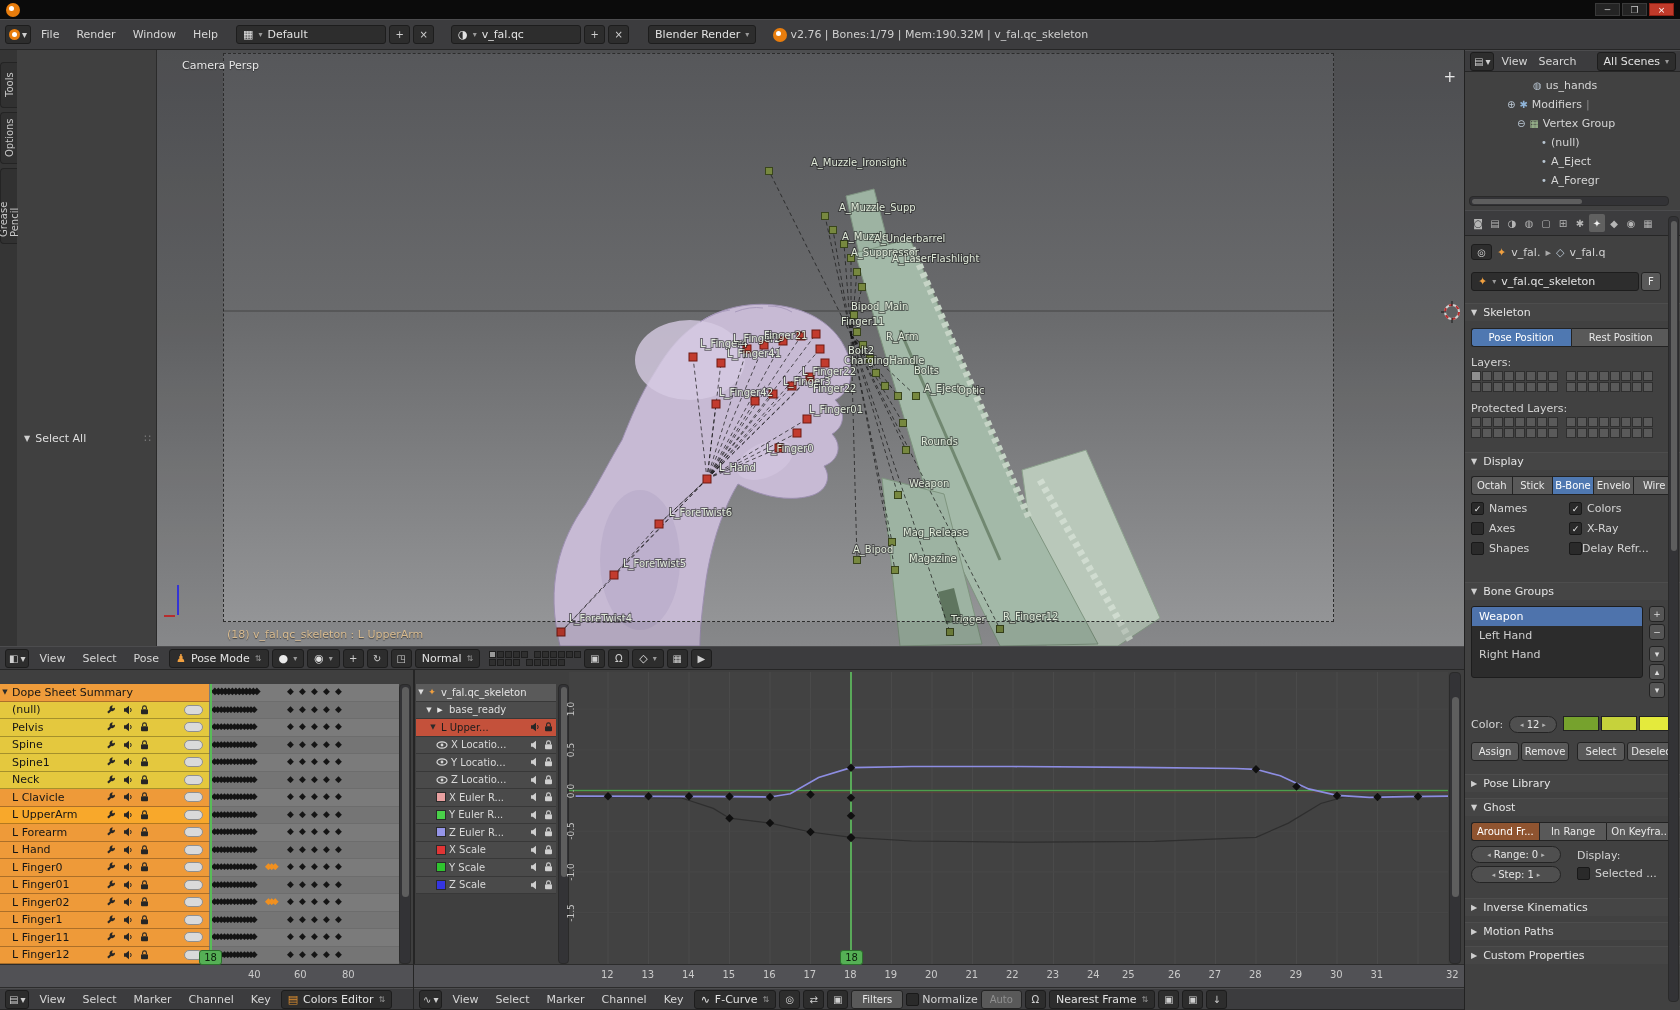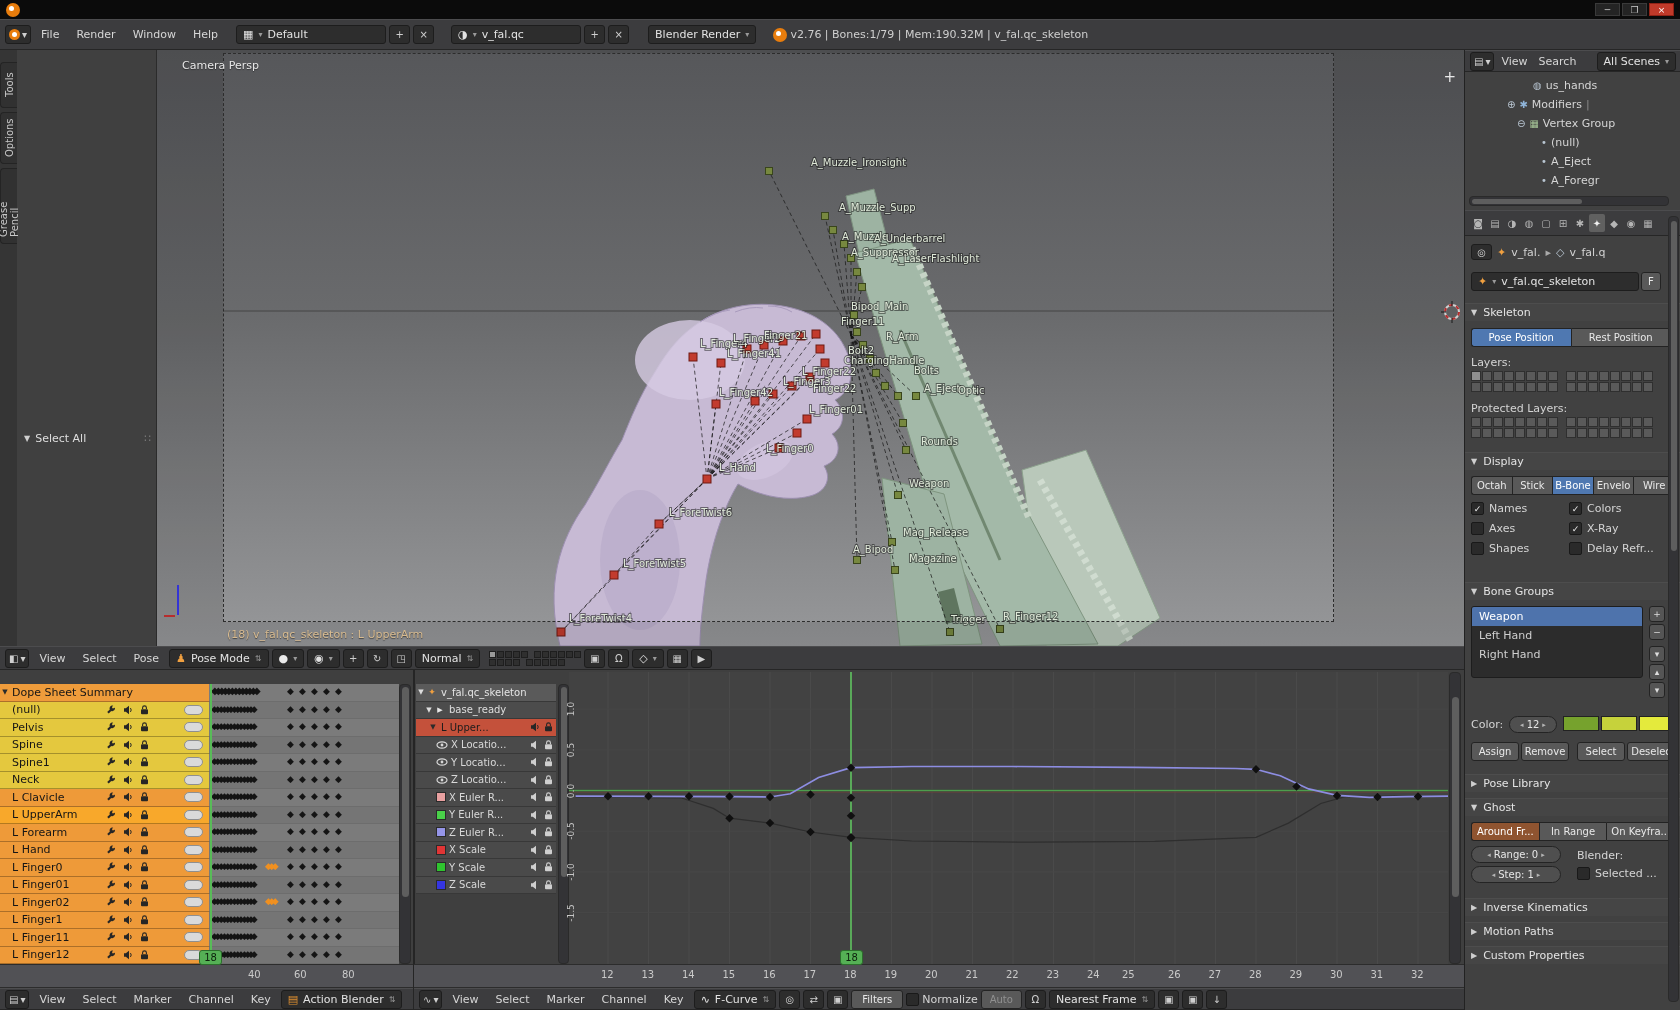--- a/index.html
+++ b/index.html
@@ -1064,35 +1064,35 @@
       <span class="rtick" style="left: 592px;">22</span>
       <span class="rtick" style="left: 632.5px;">23</span>
       <span class="rtick" style="left: 673px;">24</span>
       <span class="rtick" style="left: 708px;">25</span>
       <span class="rtick" style="left: 754px;">26</span>
       <span class="rtick" style="left: 794.5px;">27</span>
       <span class="rtick" style="left: 835px;">28</span>
       <span class="rtick" style="left: 875.5px;">29</span>
       <span class="rtick" style="left: 916px;">30</span>
       <span class="rtick" style="left: 956.5px;">31</span>
-      <span class="rtick" style="left: 997px;">32</span>
+      <span class="rtick" style="left: 1032px;">32</span>
     </div>
   <div class="fbadge" style="left:840px;top:950px">18</div>
   <div id="yticks"></div>
 
   <div class="hdr" style="position:absolute;left:0;top:988px;width:413px;height:22px">
     <span class="icobtn">▤<span class="arr">▾</span></span>
     <span class="menu">View</span>
     <span class="menu">Select</span>
     <span class="menu">Marker</span>
     <span class="menu">Channel</span>
     <span class="menu">Key</span>
     <span class="dd">
       <span style="color:#e09030">▤</span>
-      <span>Action Blender</span>
+      <span>Colors Editor</span>
         <span class="arr">⇅</span>
     </span>
   </div>
 
   <div class="hdr" style="position:absolute;left:414px;top:988px;width:1050px;height:22px">
     <span class="icobtn">∿<span class="arr">▾</span></span>
     <span class="menu">View</span>
     <span class="menu">Select</span>
     <span class="menu">Marker</span>
     <span class="menu">Channel</span>
@@ -1300,21 +1300,21 @@
           <span class="lbl">Axes</span>
         </span>
       <span style="display:flex;gap:5px;align-items:center">
           <span class="check on"></span>
           <span class="lbl">X-Ray</span>
         </span>
       <span style="display:flex;gap:5px;align-items:center">
           <span class="check"></span>
           <span class="lbl">Shapes</span>
         </span>
-      <span style="display:flex;gap:5px;align-items:flex-end">
+      <span style="display:flex;align-items:flex-end">
           <span class="check"></span>
           <span class="lbl">Delay Refr...</span>
         </span>
     </div>
 
     <div class="phdr" style="top:532px">
       <span class="tri">▼</span>
         <span>Bone Groups</span>
         <span class="grip">∷</span>
     </div>
@@ -1361,21 +1361,21 @@
       <span class="btn orange">Around Fr...</span>
       <span class="btn">In Range</span>
       <span class="btn">On Keyfra...</span>
     </div>
     <div class="stepper" style="left:6px;top:796px;width:90px">
       <span class="sa">◂</span>
         <span>Range:</span>
         <span>0</span>
         <span class="sa">▸</span>
     </div>
-    <div class="lbl" style="position:absolute;left:112px;top:799px">Blender:</div>
+    <div class="lbl" style="position:absolute;left:112px;top:799px">Display:</div>
     <div class="stepper" style="left:6px;top:816px;width:90px">
       <span class="sa">◂</span>
         <span>Step:</span>
         <span>1</span>
         <span class="sa">▸</span>
     </div>
     <div style="position:absolute;left:112px;top:817px;display:flex;gap:5px;align-items:center">
       <span class="check"></span>
       <span class="lbl">Selected ...</span>
     </div>

